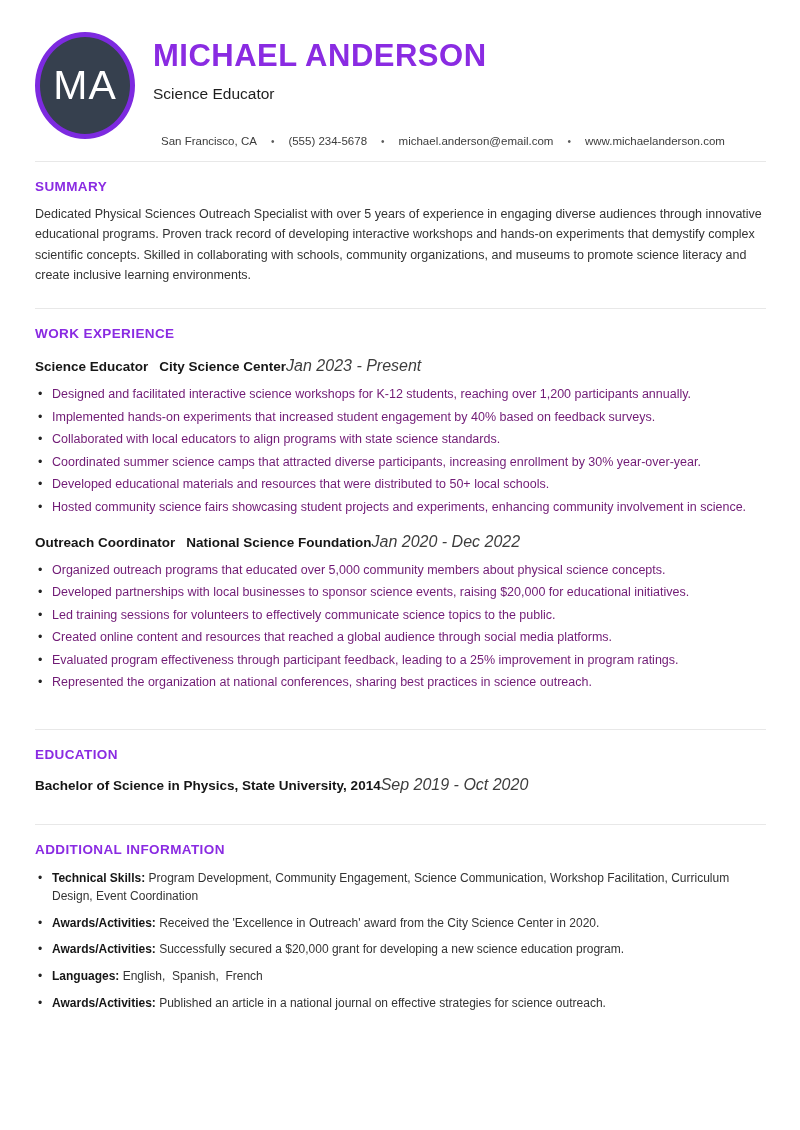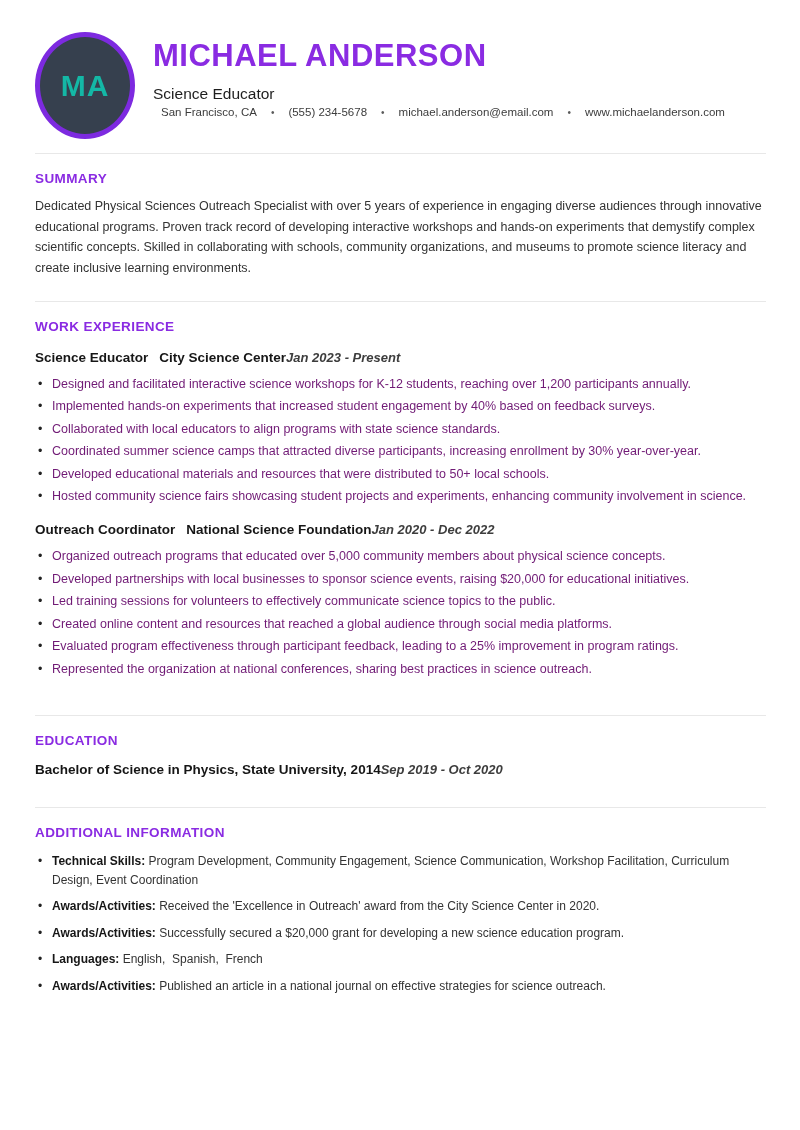--- a/index.html
+++ b/index.html
@@ -29,41 +29,41 @@
     width: 100px;
     height: 107px;
     border-radius: 50%;
     border: 5px solid #7d2ae0;
     background: #36404e;
     display: flex;
     align-items: center;
     justify-content: center;
   }
   .avatar-initials {
-    color: #14b8a6;
-    font-size: 30px;
+    color: #ffffff;
+    font-size: 41px;
     letter-spacing: 1px;
-    font-weight: 700;
+    font-weight: 400;
   }
   .header-text { padding-top: 8px; }
   .name {
     color: #8a2be2;
     font-size: 31px;
     font-weight: 700;
     letter-spacing: 0.5px;
     line-height: 1.05;
   }
   .role-title {
     margin-top: 12px;
     font-size: 15.5px;
     color: #1e1e1e;
     font-weight: 400;
   }
   .contact-row {
-    margin-top: 3px;
+    margin-top: 32px;
     padding-left: 8px;
     font-size: 11.5px;
     color: #3c3c3c;
     display: flex;
     align-items: center;
     flex-wrap: wrap;
   }
   .contact-item:not(:last-child)::after {
     content: "•";
     color: #5a5a5a;
@@ -96,24 +96,24 @@
   
   .entry-row {
     display: flex;
     justify-content: flex-start;
     align-items: baseline;
     margin-top: 16px;
   }
   .entry-titles { font-size: 13.5px; font-weight: 700; color: #161616; }
   .entry-company { margin-left: 11px; }
   .entry-dates {
-    font-size: 13px;
+    font-size: 16px;
     font-style: italic;
     color: #3d3d3d;
-    font-weight: 700;
+    font-weight: 400;
     white-space: nowrap;
   }
   ul.bullets {
     list-style: none;
     margin-top: 9px;
   }
   ul.bullets li {
     position: relative;
     padding-left: 17px;
     font-size: 12.5px;

